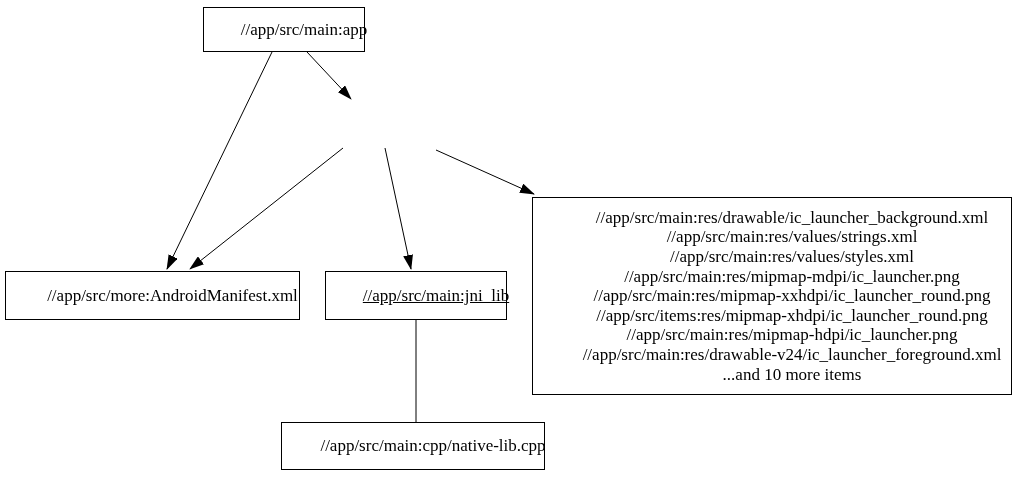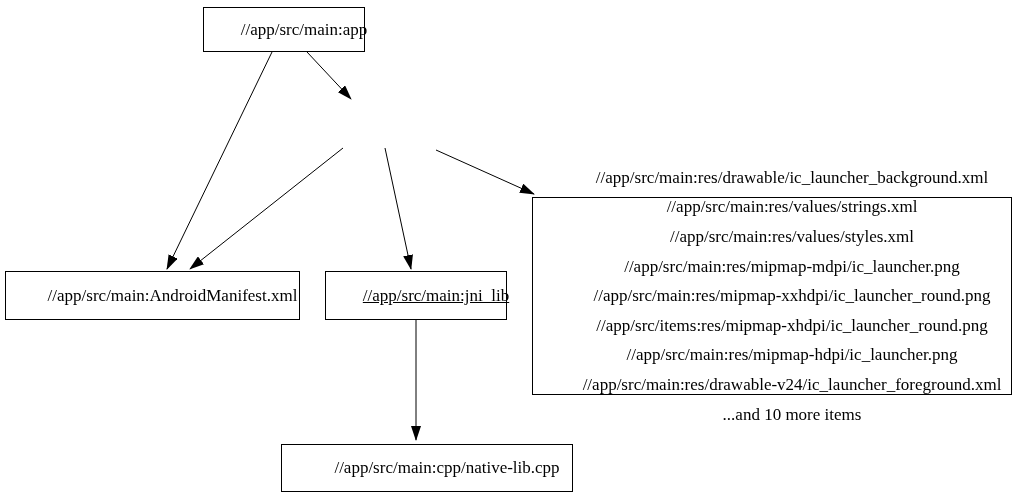--- a/index.html
+++ b/index.html
@@ -32,28 +32,27 @@
     align-items: center;
     justify-content: center;
     text-align: center;
     font-size: 17px;
     line-height: 19.6px;
     white-space: nowrap;
     padding-left: 40px;
   }
   .node.multiline {
     flex-direction: column;
-    gap: 10px;
   }
   #node-app      { left: 203px; top: 7px;   width: 162px; height: 45px; }
   #node-lib      { left: 302px; top: 101px; width: 153px; height: 47px; }
   #node-manifest { left: 5px;   top: 271px; width: 295px; height: 49px; }
   #node-jni      { left: 325px; top: 271px; width: 182px; height: 49px; text-decoration: underline; }
   #node-res      { left: 532px; top: 197px; width: 480px; height: 198px; }
-  #node-native   { left: 281px; top: 444px; width: 292px; height: 48px; }
+  #node-native   { left: 281px; top: 422px; width: 264px; height: 48px; }
 </style>
 </head>
 <body>
 
 <div class="canvas">
 
   <svg class="edges-layer" width="1018" height="496" viewBox="0 0 1018 496" xmlns="http://www.w3.org/2000/svg">
     <defs>
       <marker id="arrow" markerUnits="userSpaceOnUse" markerWidth="15" markerHeight="10" refX="14" refY="5" orient="auto">
         <path d="M0,0 L15,5 L0,10 Z" fill="#000000"></path>
@@ -66,21 +65,21 @@
     <line x1="436" y1="150" x2="534" y2="194" stroke="#000000" stroke-width="1" marker-end="url(#arrow)"></line>
     <line x1="416" y1="320" x2="416" y2="440" stroke="#000000" stroke-width="1" marker-end="url(#arrow)"></line>
   </svg>
 
   <div class="node" id="node-app">
     <span>//app/src/main:app</span>
   </div>
 
 
   <div class="node" id="node-manifest">
-    <span>//app/src/main:AndroidManifest.xml</span>
+    <span>//app/src/more:AndroidManifest.xml</span>
   </div>
 
   <div class="node" id="node-jni">
     <span>//app/src/main:jni_lib</span>
   </div>
 
   <div class="node multiline" id="node-res">
     <div>//app/src/main:res/drawable/ic_launcher_background.xml</div>
     <div>//app/src/main:res/values/strings.xml</div>
     <div>//app/src/main:res/values/styles.xml</div>

